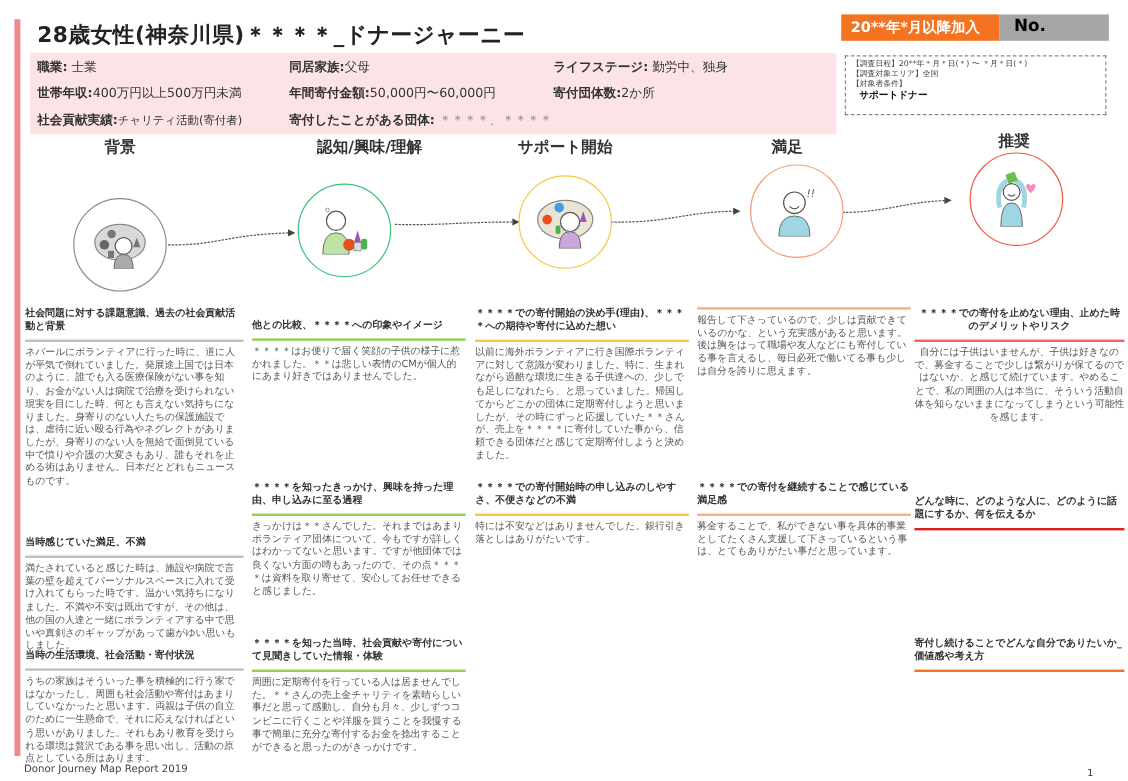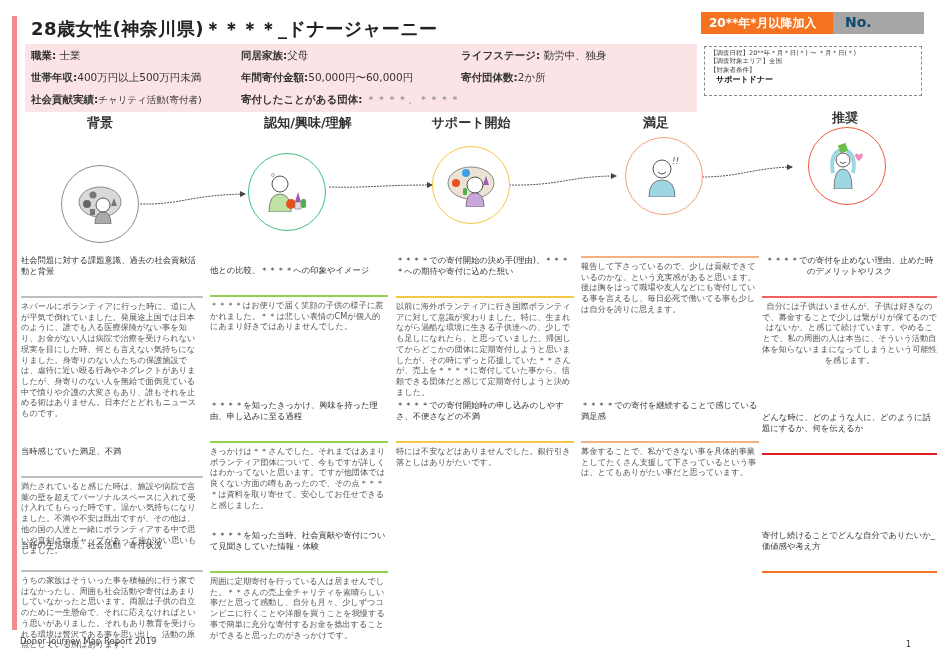--- a/index.html
+++ b/index.html
@@ -9,31 +9,31 @@
   .left-bar { position: absolute; left: 12px; top: 16px; width: 5px; height: 614px; background: #f08a8f; }
 
   .title { position: absolute; left: 31px; top: 17px; font-size: 18px; font-weight: bold; color: #222; letter-spacing: 0.5px; white-space: nowrap; }
   .profile-box { position: absolute; left: 25px; top: 44px; width: 672px; height: 68px; background: #fce4e6; }
   .profile-row { position: absolute; left: 6px; font-size: 10.5px; white-space: nowrap; color: #333; }
   .profile-row b { font-weight: bold; color: #333; }
   .pr1 { top: 5px; } .pr2 { top: 27px; } .pr3 { top: 49px; }
   .col { position: absolute; white-space: nowrap; }
 
   .badge-orange { position: absolute; left: 701px; top: 12px; width: 132px; height: 22px; background: #f47321; color: #fff; font-size: 12px; font-weight: bold; padding: 3px 0 0 8px; white-space: nowrap; }
-  .badge-no { position: absolute; left: 833px; top: 12px; width: 91px; height: 22px; background: #a6a6a6; color: #0c4a6e; font-size: 14px; font-weight: bold; padding: 2px 0 0 12px; }
+  .badge-no { position: absolute; left: 833px; top: 12px; width: 91px; height: 22px; background: #a6a6a6; color: #000000; font-size: 14px; font-weight: bold; padding: 2px 0 0 12px; }
 
   .survey-box { position: absolute; left: 704px; top: 46px; width: 218px; height: 50px; border: 1px dashed #888; padding: 2px 5px; font-size: 6.5px; color: #444; line-height: 8.3px; }
   .survey-box .target { font-size: 8px; font-weight: bold; color: #111; padding-left: 6px; line-height: 11px; }
 
   .stage-label { position: absolute; font-size: 13px; font-weight: bold; color: #333; text-align: center; white-space: nowrap; transform: translateX(-50%); }
 
   .circle { position: absolute; width: 78px; height: 78px; border-radius: 50%; background: #fff; border: 1.5px solid; display: flex; align-items: center; justify-content: center; }
 
   .section { position: absolute; width: 180px; }
-  .sec-title { font-size: 8.3px; font-weight: normal; color: #333; line-height: 11px; padding-bottom: 18px; }
+  .sec-title { font-size: 8.3px; font-weight: bold; color: #333; line-height: 11px; padding-bottom: 5px; }
   .sec-line { height: 2px; margin: 1px 0 3px 0; }
   .sec-body { font-size: 8.2px; color: #555; line-height: 10.7px; }
 
   .footer { position: absolute; left: 20px; top: 636px; font-size: 8.5px; color: #444; white-space: nowrap; }
   .page-no { position: absolute; left: 906px; top: 640px; font-size: 8px; color: #333; }
   svg.connectors { position: absolute; left: 0; top: 0; }
 </style>
 </head>
 <body>
 

